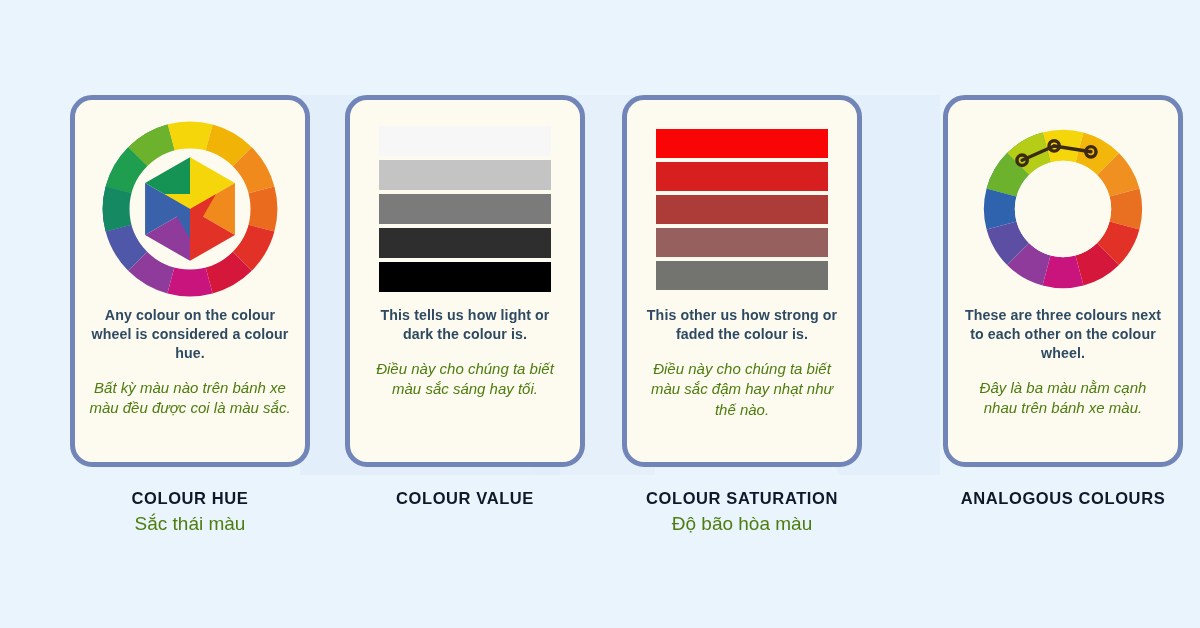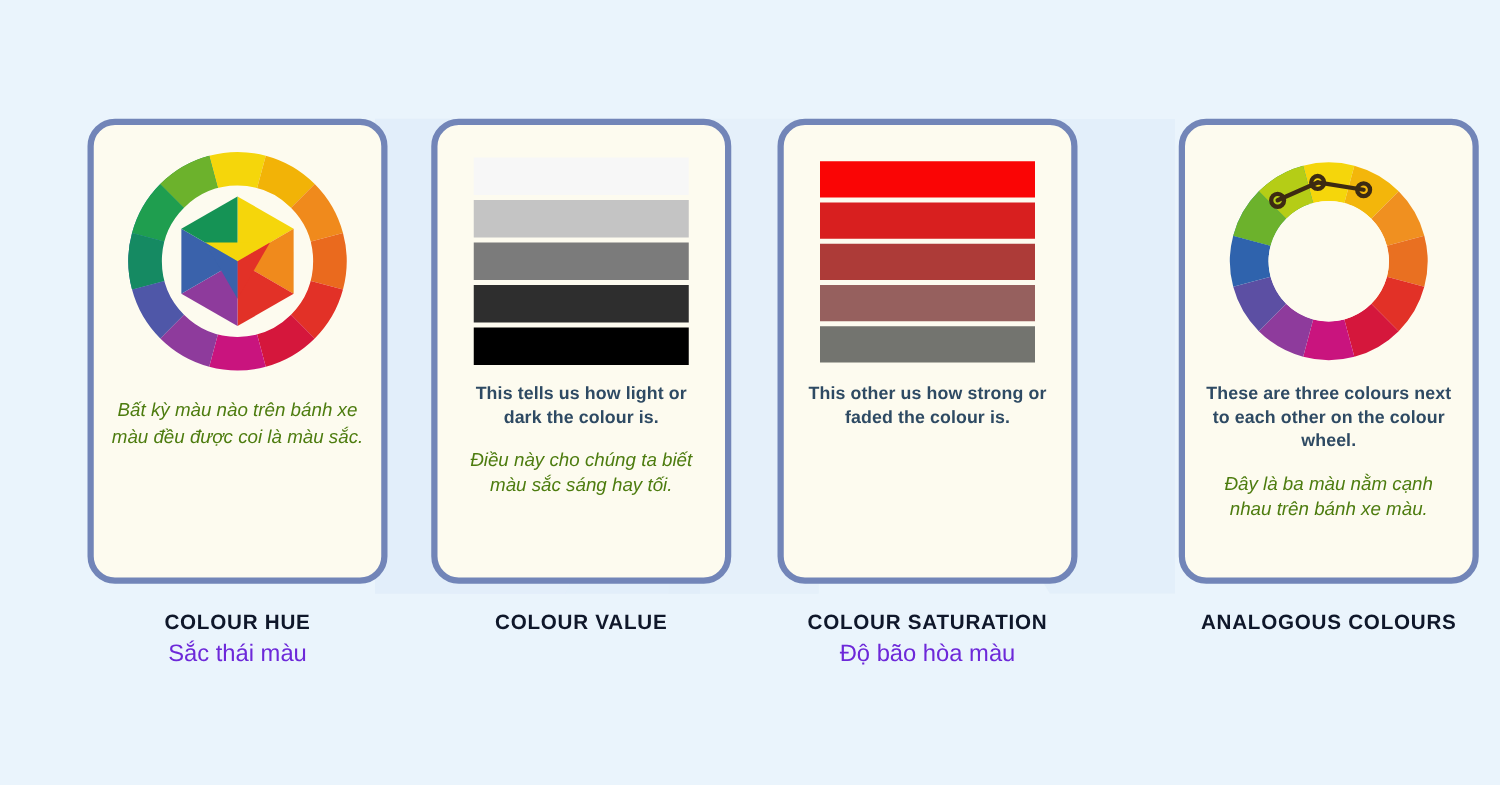--- a/index.html
+++ b/index.html
@@ -36,21 +36,21 @@
   }
   .txt-vi{
     color:#4d7c0f;font-size:15px;font-style:italic;line-height:1.38;
     text-align:center;margin-top:15px;
   }
   .caption{margin-top:22px;text-align:center;width:240px;}
   .cap-title{
     color:#0f172a;font-size:16.5px;font-weight:700;letter-spacing:.6px;
     text-transform:uppercase;
   }
-  .cap-sub{color:#6d28d9;font-size:19px;margin-top:5px;font-weight:400;}
+  .cap-sub{color:#4d7c0f;font-size:19px;margin-top:5px;font-weight:400;}
 
   
   .bars{display:flex;flex-direction:column;gap:4px;width:172px;}
   .bar{height:30px;width:100%;}
   .bars.sat .bar{height:29px;}
 </style>
 </head>
 <body>
 
 <div class="watermark">
@@ -98,20 +98,21 @@
               </g>
 
             <g id="tri1" transform="rotate(0)">
                 <path d="M0,0 L-28.578838324886476,-16.499999999999996 L28.578838324886476,-16.499999999999996 Z" fill="#f5d60b"></path>
                 <path d="M0,0 L28.578838324886476,-16.499999999999996 L2.0206672185931327e-15,33 Z" fill="#e23127"></path>
                 <path d="M0,0 L2.0206672185931327e-15,33 L-28.578838324886473,-16.500000000000004 Z" fill="#3a62ab"></path>
               </g>
           </g>
         </svg>
       </div>
+      <div class="txt-en">Any colour on the colour wheel is considered a colour hue.</div>
       <div class="txt-vi">Bất kỳ màu nào trên bánh xe màu đều được coi là màu sắc.</div>
     </div>
     <div class="caption">
       <div class="cap-title">COLOUR HUE</div>
       <div class="cap-sub">Sắc thái màu</div>
     </div>
   </div>
 
   <div class="col" style="left:345px;">
     <div class="card">
@@ -137,20 +138,21 @@
       <div class="art">
         <div class="bars sat" id="satbars">
             <div class="bar" style="background: rgb(250, 5, 5);"></div>
             <div class="bar" style="background: rgb(216, 31, 31);"></div>
             <div class="bar" style="background: rgb(173, 59, 56);"></div>
             <div class="bar" style="background: rgb(150, 96, 94);"></div>
             <div class="bar" style="background: rgb(115, 116, 111);"></div>
           </div>
       </div>
       <div class="txt-en">This other us how strong or faded the colour is.</div>
+      <div class="txt-vi">Điều này cho chúng ta biết màu sắc đậm hay nhạt như thế nào.</div>
     </div>
     <div class="caption">
       <div class="cap-title">COLOUR SATURATION</div>
       <div class="cap-sub">Độ bão hòa màu</div>
     </div>
   </div>
 
   <div class="col" style="left:898px;padding-left:45px;">
     <div class="card">
       <div class="art">

